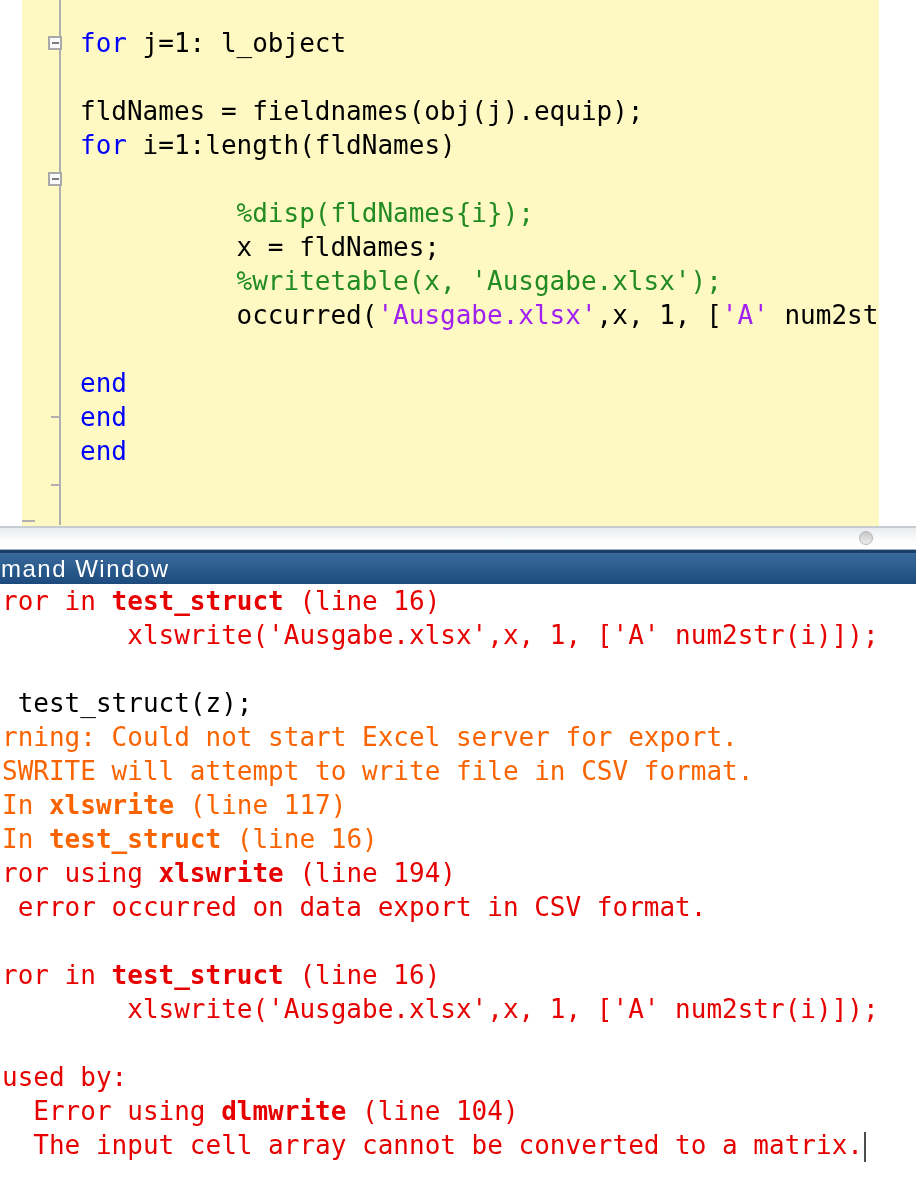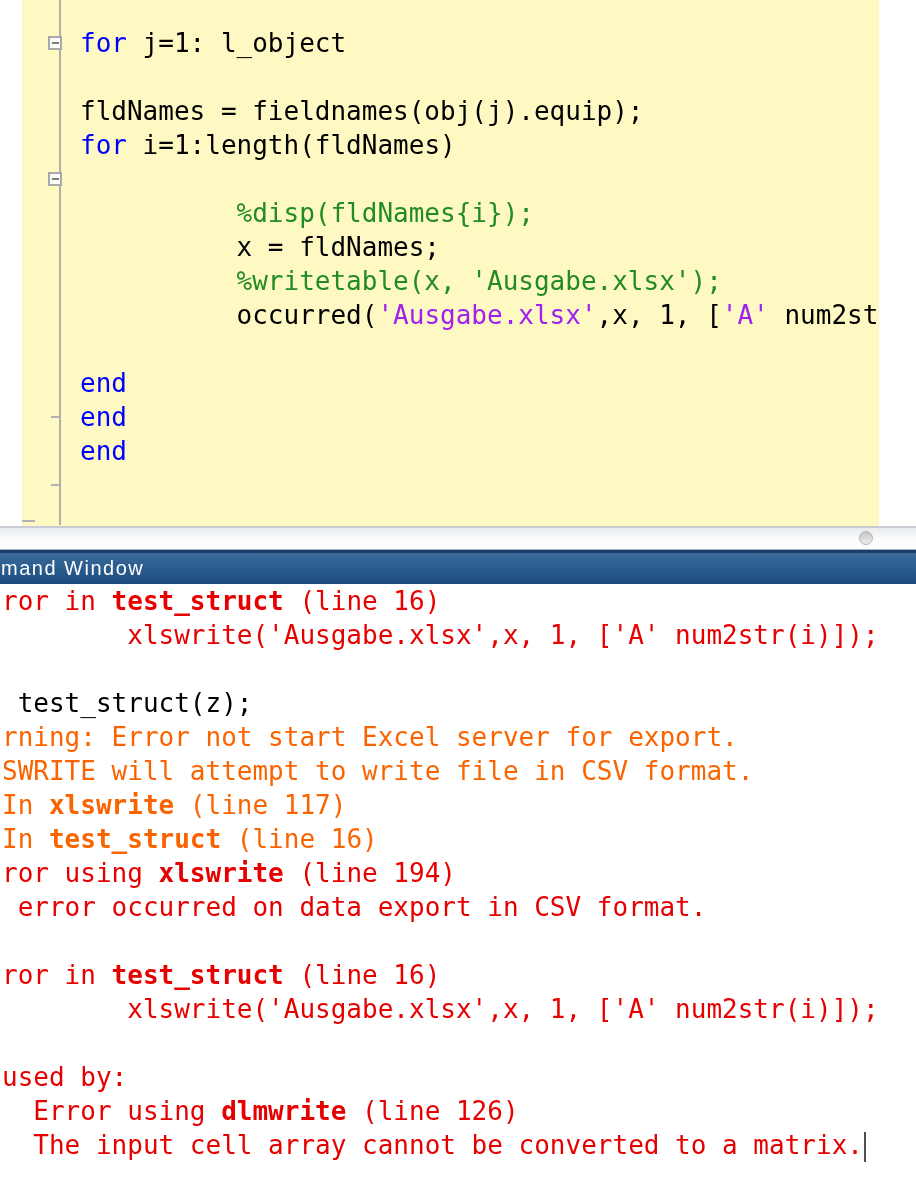--- a/index.html
+++ b/index.html
@@ -26,21 +26,21 @@
     border-top:2px solid #c7ccd3;border-bottom:1px solid #9fb2c6;
     background:linear-gradient(180deg,#e8ebee 0%,#fbfcfc 55%,#ffffff 100%);}
   .splitter-dot{position:absolute;left:859px;top:531px;width:14px;height:14px;border-radius:50%;
     box-sizing:border-box;border:1px solid #b5b5b5;
     background:linear-gradient(180deg,#c6c6c6 0%,#ededed 100%);}
   
   .cw-titlebar{position:absolute;left:0;top:550px;width:916px;height:34px;box-sizing:border-box;
     border-top:3px solid #1a3e68;
     background:linear-gradient(180deg,#3a6a9a 0%,#2c5d8f 45%,#1d4a7c 100%);}
   .cw-title{position:absolute;left:1px;top:0;height:100%;display:flex;align-items:center;
-    color:#ffffff;font-family:"Liberation Sans",sans-serif;font-size:20px;letter-spacing:1.5px;}
+    color:#ffffff;font-family:"Liberation Sans",sans-serif;font-size:24px;letter-spacing:1.5px;}
   
   .cw-content{position:absolute;left:0;top:584px;width:916px;height:598px;overflow:hidden;
     font-size:26px;line-height:34px;padding-left:2px;}
   .cw-line{height:34px;white-space:pre;}
   .c-err{color:#E60000;}
   .c-warn{color:#FA6400;}
   .c-norm{color:#000000;}
   .lnk{text-underline-offset:4px;text-decoration-thickness:2px;}
   .lnkb{font-weight:bold;}
   .caret{display:inline-block;width:2px;height:30px;background:#4d4d4d;vertical-align:middle;margin-left:1px;}
@@ -83,28 +83,28 @@
 
   <div class="cw-titlebar">
     <div class="cw-title">mand Window</div>
   </div>
 
   <div class="cw-content">
       <div class="cw-line c-err"><span>ror in </span><span class="lnk lnkb">test_struct</span><span> (</span><span class="lnk">line 16</span><span>)</span></div>
       <div class="cw-line c-err"><span>        xlswrite('Ausgabe.xlsx',x, 1, ['A' num2str(i)]);</span></div>
       <div class="cw-line c-norm"></div>
       <div class="cw-line c-norm"><span> test_struct(z);</span></div>
-      <div class="cw-line c-warn"><span>rning: Error not start Excel server for export.</span></div>
+      <div class="cw-line c-warn"><span>rning: Could not start Excel server for export.</span></div>
       <div class="cw-line c-warn"><span>SWRITE will attempt to write file in CSV format.</span></div>
       <div class="cw-line c-warn"><span>In </span><span class="lnk lnkb">xlswrite</span><span> (</span><span class="lnk">line 117</span><span>)</span></div>
       <div class="cw-line c-warn"><span>In </span><span class="lnk lnkb">test_struct</span><span> (</span><span class="lnk">line 16</span><span>)</span></div>
       <div class="cw-line c-err"><span>ror using </span><span class="lnk lnkb">xlswrite</span><span> (</span><span class="lnk">line 194</span><span>)</span></div>
       <div class="cw-line c-err"><span> error occurred on data export in CSV format.</span></div>
       <div class="cw-line c-norm"></div>
       <div class="cw-line c-err"><span>ror in </span><span class="lnk lnkb">test_struct</span><span> (</span><span class="lnk">line 16</span><span>)</span></div>
       <div class="cw-line c-err"><span>        xlswrite('Ausgabe.xlsx',x, 1, ['A' num2str(i)]);</span></div>
       <div class="cw-line c-norm"></div>
       <div class="cw-line c-err"><span>used by:</span></div>
-      <div class="cw-line c-err"><span>  Error using </span><span class="lnk lnkb">dlmwrite</span><span> (</span><span class="lnk">line 126</span><span>)</span></div>
+      <div class="cw-line c-err"><span>  Error using </span><span class="lnk lnkb">dlmwrite</span><span> (</span><span class="lnk">line 104</span><span>)</span></div>
       <div class="cw-line c-err"><span>  The input cell array cannot be converted to a matrix.</span><span class="caret"></span></div>
     </div>
 
 </div>
 
 </body></html>

